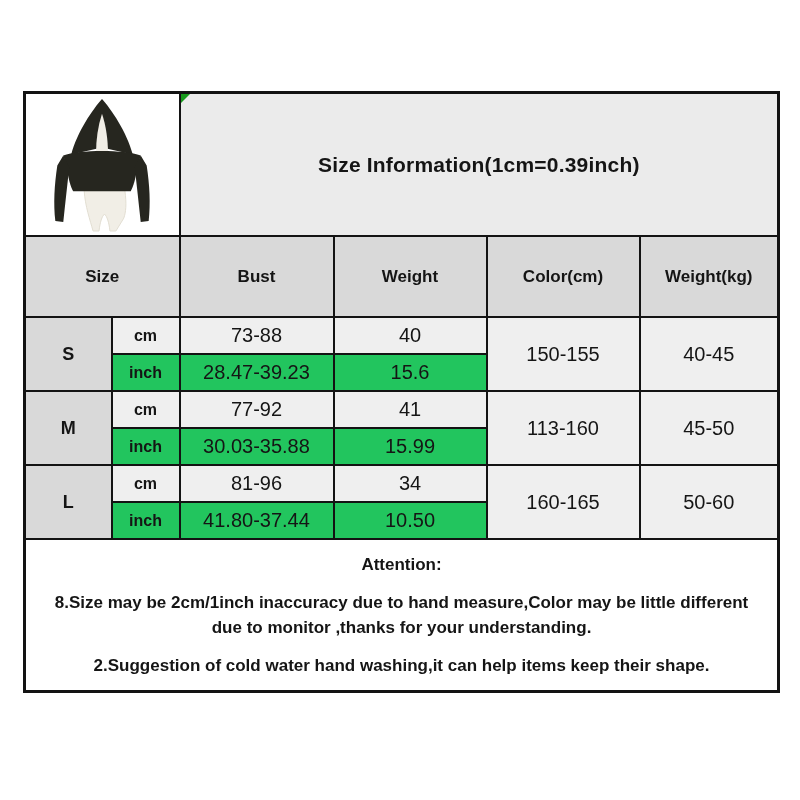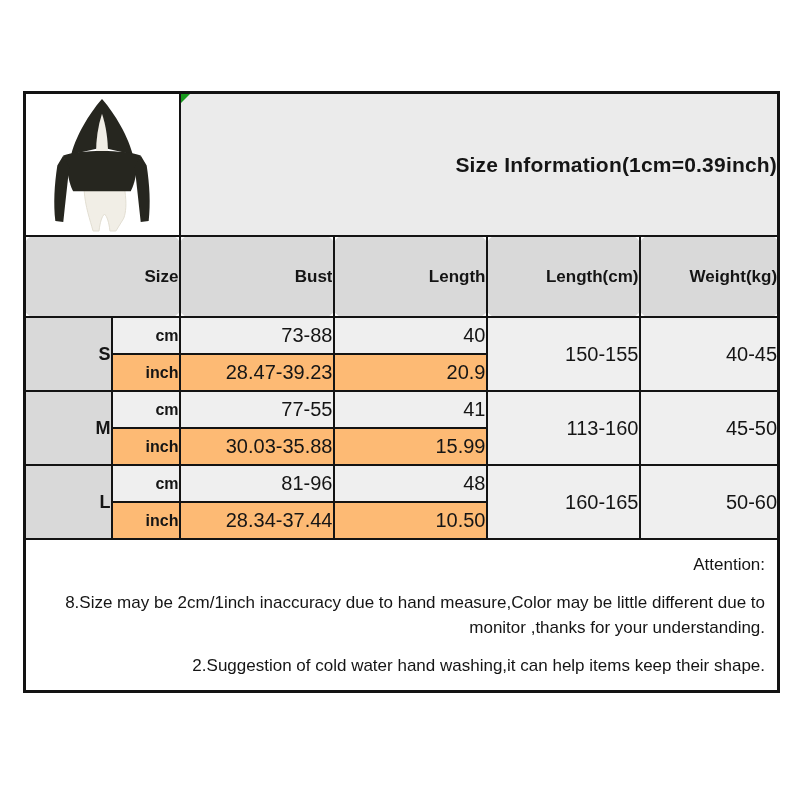--- a/index.html
+++ b/index.html
@@ -11,53 +11,53 @@
   .sheet{
     position:absolute;left:23px;top:91px;width:754px;
   }
   table.size-table{
     border-collapse:collapse;table-layout:fixed;width:754px;
     background:#fff;
     border:3px solid #131313;
   }
   table.size-table td{
     border:2px solid #131313;
-    text-align:right;vertical-align:middle;
+    text-align:center;vertical-align:middle;
     padding:0;overflow:hidden;
     color:#151515;
   }
   tr.r-img{height:141px;}
   tr.r-hdr{height:81px;}
   tr.r-data{height:37px;}
   tr.r-note{height:147px;}
 
   td.img-cell{background:#ffffff;}
   td.title-cell{
     background:#ebebeb;position:relative;
     font-weight:bold;font-size:21px;letter-spacing:0.2px;
   }
   .green-tri{
     position:absolute;left:0;top:0;width:0;height:0;
     border-top:9px solid #17991c;border-right:9px solid transparent;
   }
   td.hdr-cell{
-    background:#d9d9d9;font-weight:bold;font-size:17px;border-radius:9px;
+    background:#d9d9d9;font-weight:bold;font-size:17px;
   }
   td.letter-cell{
     background:#d9d9d9;font-weight:bold;font-size:18px;
   }
   td.unit-cell{font-weight:bold;font-size:16px;}
   td.val-cell{font-size:20px;}
   td.tint{background:#efefef;margin-left:12px;}
-  td.white{background:#fdba74;}
+  td.white{background:#22c55e;}
   td.note-cell{
     background:#ffffff;text-align:left;vertical-align:top;
     font-size:17px;line-height:1.5;padding:3px 7px 0 5px;
   }
-  .note-line{margin:12px;}
+  .note-line{margin:12px;font-weight:bold;}
   svg.product{display:block;margin:2px auto;}
 </style>
 </head>
 <body>
 
 <div class="sheet">
   <table class="size-table">
     <colgroup>
       <col style="width:87px">
         <col style="width:68px">
@@ -88,64 +88,64 @@
       </td>
       <td class="title-cell" colspan="4">
         <span class="green-tri"></span>
         <span>Size Information(1cm=0.39inch)</span>
       </td>
     </tr>
 
     <tr class="r-hdr">
       <td class="hdr-cell" colspan="2">Size</td>
       <td class="hdr-cell">Bust</td>
-      <td class="hdr-cell">Length</td>
-      <td class="hdr-cell">Length(cm)</td>
+      <td class="hdr-cell">Weight</td>
+      <td class="hdr-cell">Color(cm)</td>
       <td class="hdr-cell">Weight(kg)</td>
     </tr>
 
     <tr class="r-data">
       <td class="letter-cell" rowspan="2">S</td>
       <td class="unit-cell tint">cm</td>
       <td class="val-cell tint">73-88</td>
       <td class="val-cell tint">40</td>
       <td class="val-cell tint" rowspan="2">150-155</td>
       <td class="val-cell tint" rowspan="2">40-45</td>
     </tr>
     <tr class="r-data">
       <td class="unit-cell white">inch</td>
       <td class="val-cell white">28.47-39.23</td>
-      <td class="val-cell white">20.9</td>
+      <td class="val-cell white">15.6</td>
     </tr>
 
     <tr class="r-data">
       <td class="letter-cell" rowspan="2">M</td>
       <td class="unit-cell tint">cm</td>
-      <td class="val-cell tint">77-55</td>
+      <td class="val-cell tint">77-92</td>
       <td class="val-cell tint">41</td>
       <td class="val-cell tint" rowspan="2">113-160</td>
       <td class="val-cell tint" rowspan="2">45-50</td>
     </tr>
     <tr class="r-data">
       <td class="unit-cell white">inch</td>
       <td class="val-cell white">30.03-35.88</td>
       <td class="val-cell white">15.99</td>
     </tr>
 
     <tr class="r-data">
       <td class="letter-cell" rowspan="2">L</td>
       <td class="unit-cell tint">cm</td>
       <td class="val-cell tint">81-96</td>
-      <td class="val-cell tint">48</td>
+      <td class="val-cell tint">34</td>
       <td class="val-cell tint" rowspan="2">160-165</td>
       <td class="val-cell tint" rowspan="2">50-60</td>
     </tr>
     <tr class="r-data">
       <td class="unit-cell white">inch</td>
-      <td class="val-cell white">28.34-37.44</td>
+      <td class="val-cell white">41.80-37.44</td>
       <td class="val-cell white">10.50</td>
     </tr>
 
     <tr class="r-note">
       <td class="note-cell" colspan="6">
         <p class="note-line">Attention:</p>
         <p class="note-line">8.Size may be 2cm/1inch inaccuracy due to hand measure,Color may be little different due to monitor ,thanks for your understanding.</p>
         <p class="note-line">2.Suggestion of cold water hand washing,it can help items keep their shape.</p>
       </td>
     </tr>

